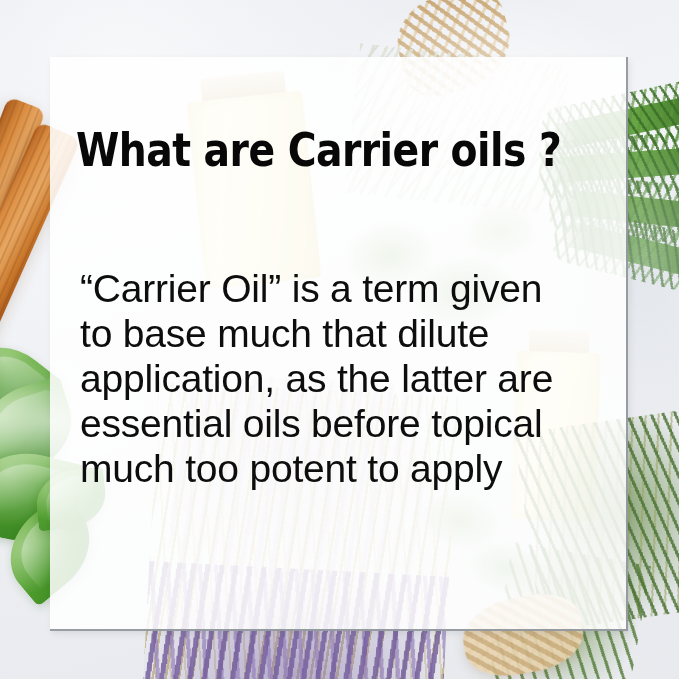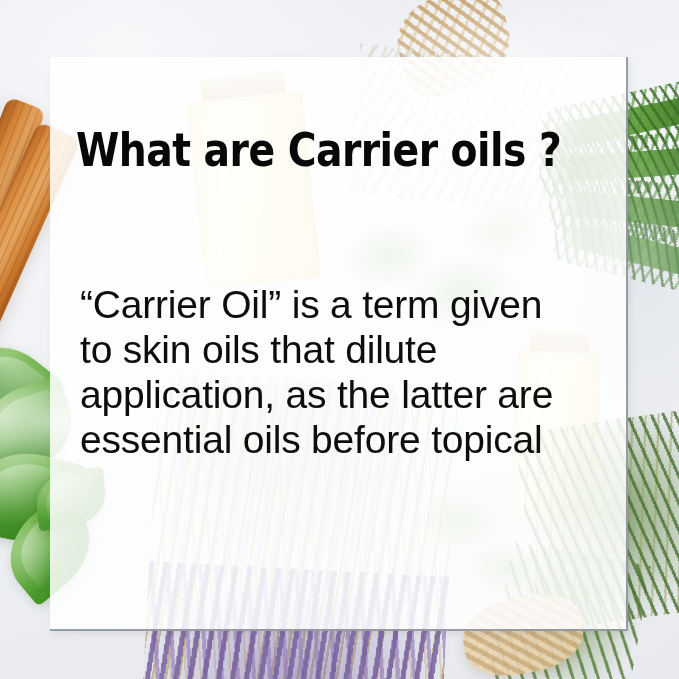--- a/index.html
+++ b/index.html
@@ -263,21 +263,21 @@
     letter-spacing: -.6px;
     color: #080808;
     white-space: nowrap;
     font-family: "DejaVu Sans", sans-serif;
     font-stretch: condensed;
     transform: scaleX(.93);
     transform-origin: left center;
   }
   .body-copy {
     position: absolute;
-    left: 80px; top: 282px;
+    left: 80px; top: 266px;
     width: 540px;
     font-size: 39px;
     line-height: 45px;
     color: #0d0d0d;
     font-family: "Liberation Sans", sans-serif;
     font-weight: 300;
     letter-spacing: -.2px;
   }
   .body-copy .ln { display: block; white-space: nowrap; }
 </style>
@@ -338,19 +338,20 @@
     <div class="obj twine-knot"></div>
   </div>
 
   <div class="card"></div>
 
   <div class="text-layer">
     <div class="title">What are Carrier oils ?</div>
 
     <div class="body-copy">
       <span class="ln">“Carrier Oil” is a term given</span>
-      <span class="ln">to skin oils that dilute</span>
+      <span class="ln">to base much that dilute</span>
       <span class="ln">application, as the latter are</span>
       <span class="ln">essential oils before topical</span>
+      <span class="ln">much too potent to apply</span>
     </div>
   </div>
 
 </div>
 
 </body></html>

